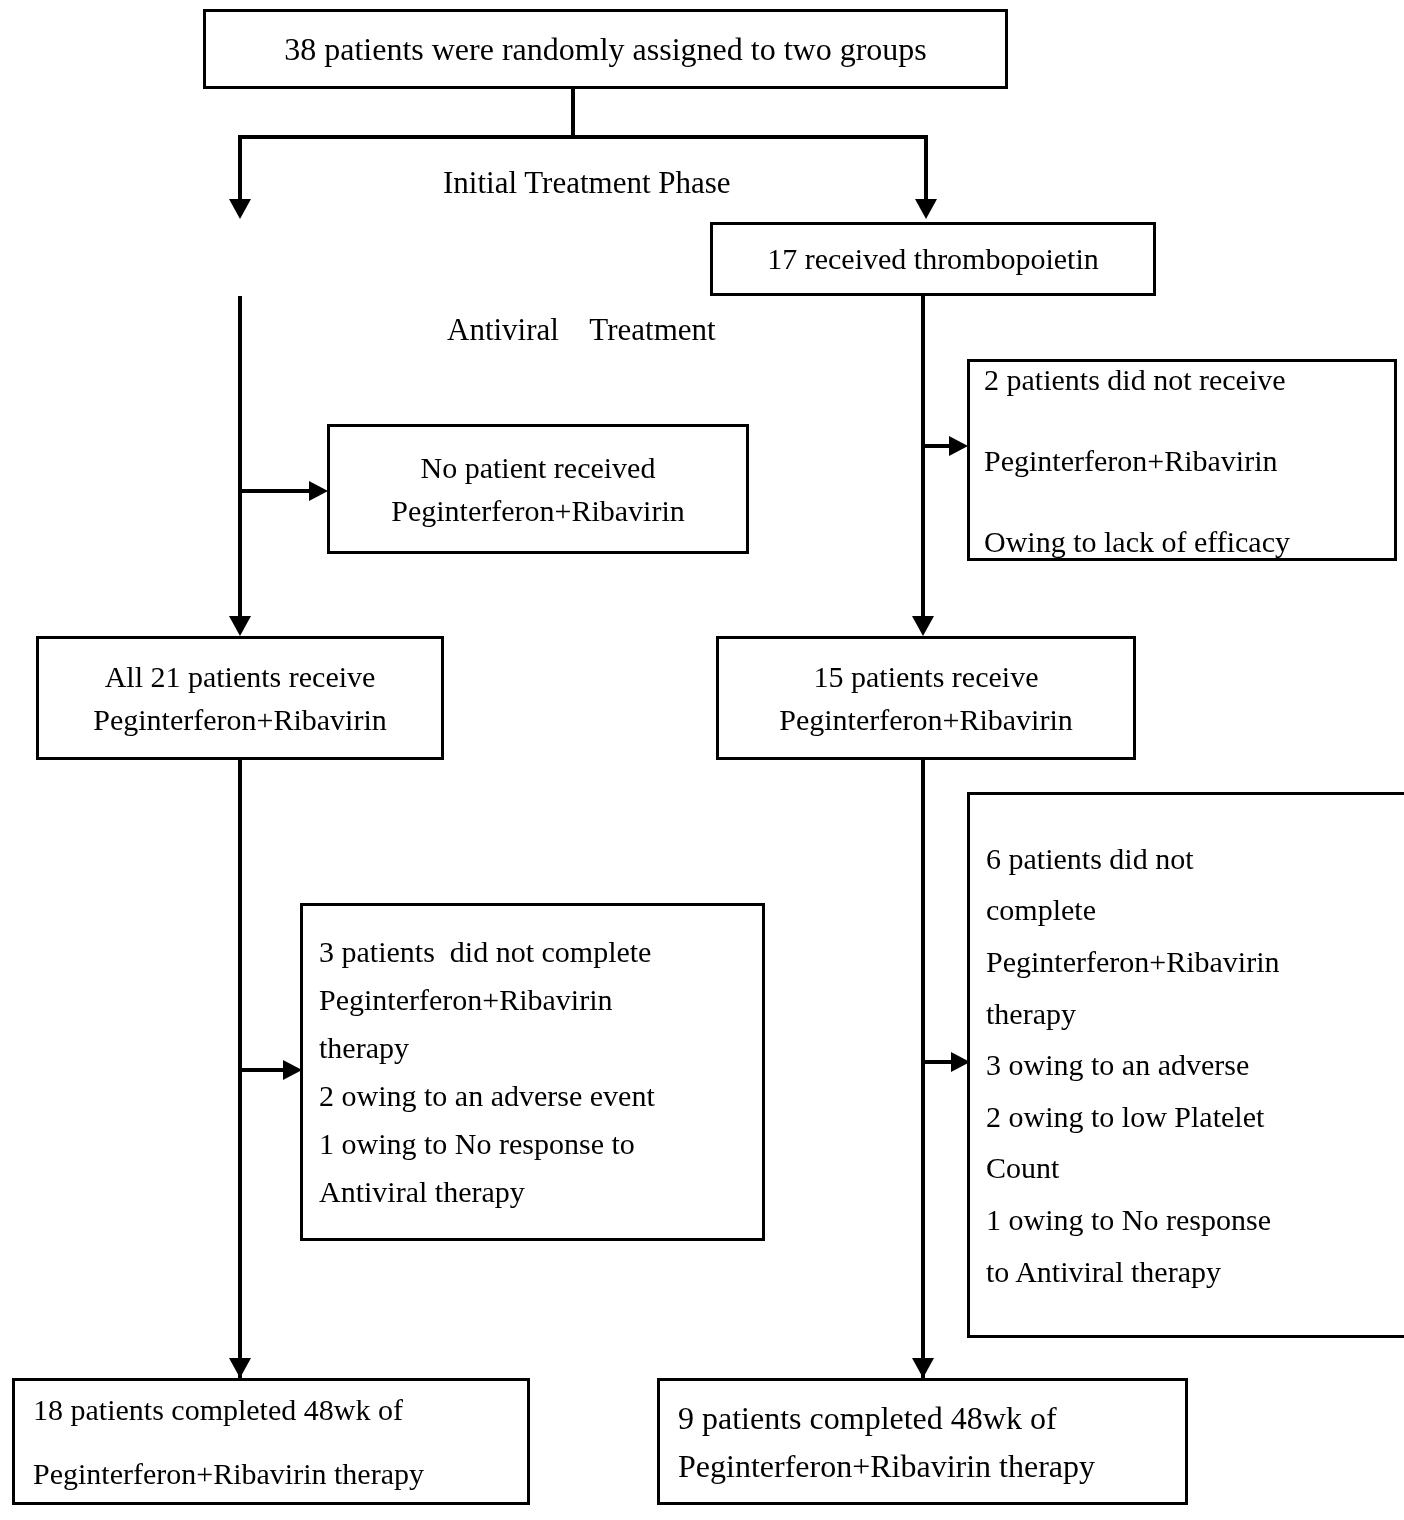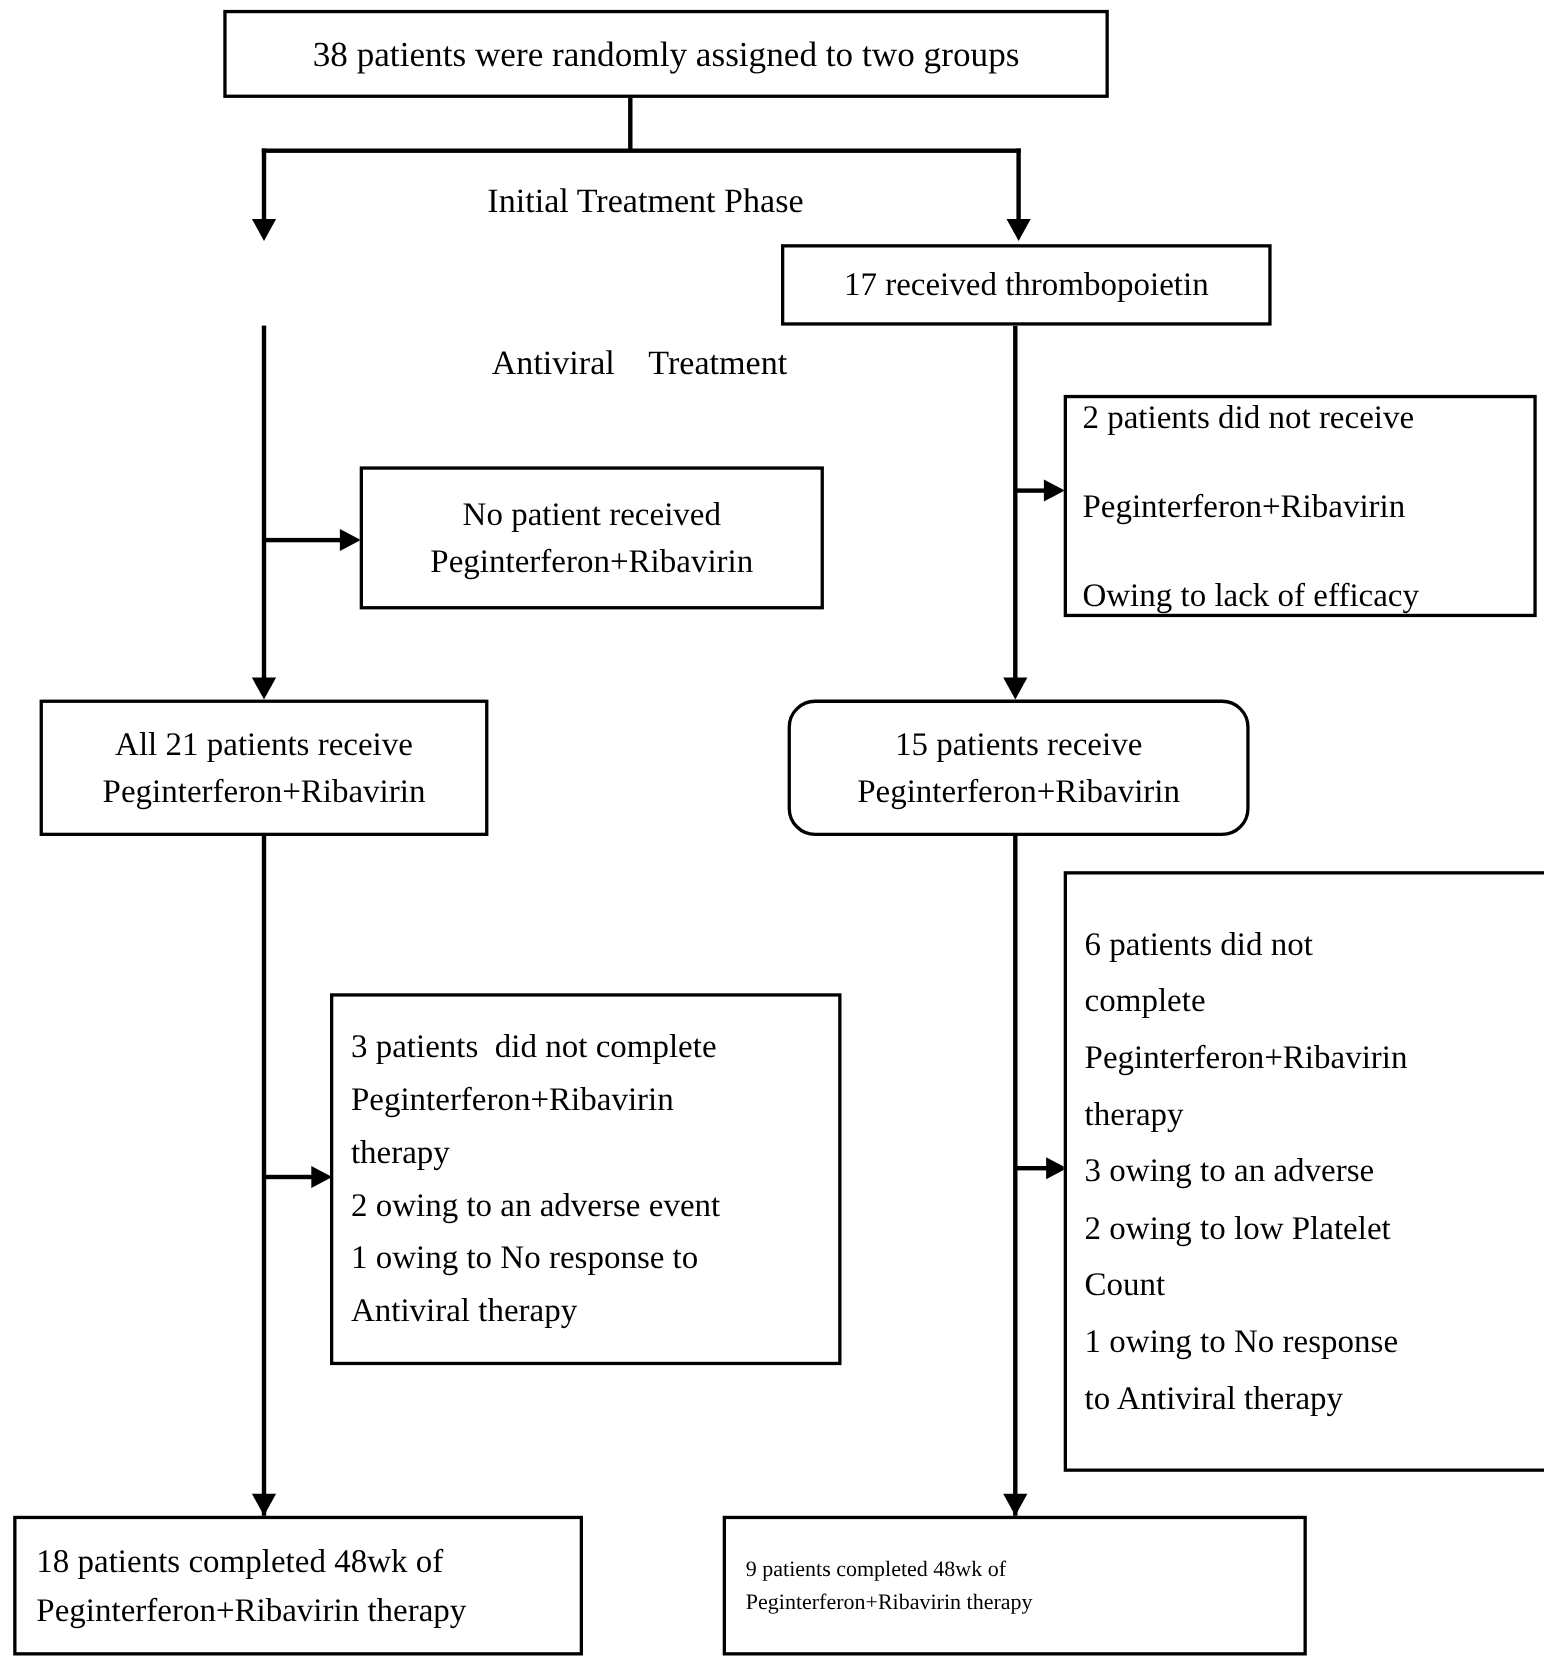--- a/index.html
+++ b/index.html
@@ -111,21 +111,21 @@
     <span class="line">2 patients did not receive</span>
     <span class="line">Peginterferon+Ribavirin</span>
     <span class="line">Owing to lack of efficacy</span>
   </div>
 
   <div class="node center" style="left:36px; top:636px; width:408px; height:124px; font-size:30px; line-height:1.45;">
     <span class="line">All 21 patients receive</span>
     <span class="line">Peginterferon+Ribavirin</span>
   </div>
 
-  <div class="node center" style="left:716px; top:636px; width:420px; height:124px; font-size:30px; line-height:1.45;border-radius:25px;">
+  <div class="node center" style="left:716px; top:636px; width:420px; height:124px; font-size:30px; line-height:1.45;">
     <span class="line">15 patients receive</span>
     <span class="line">Peginterferon+Ribavirin</span>
   </div>
 
   <div class="vline" style="left:238px; top:760px; width:4px; height:622px;"></div>
   <div class="arrow-down" style="left:229px; top:1358px;"></div>
 
   <div class="hline" style="left:240px; top:1068px; width:45px; height:4px;"></div>
   <div class="arrow-right" style="left:283px; top:1060px;"></div>
 
@@ -149,23 +149,23 @@
     <span class="line">complete</span>
     <span class="line">Peginterferon+Ribavirin</span>
     <span class="line">therapy</span>
     <span class="line">3 owing to an adverse</span>
     <span class="line">2 owing to low Platelet</span>
     <span class="line">Count</span>
     <span class="line">1 owing to No response</span>
     <span class="line">to Antiviral therapy</span>
   </div>
 
-  <div class="node left" style="left:12px; top:1378px; width:518px; height:127px; font-size:30px; line-height:1.5; padding:6px 18px;">
+  <div class="node left" style="left:12px; top:1378px; width:518px; height:127px; font-size:30px; line-height:1.5; padding:6px 18px;justify-content:space-between;">
     <span class="line">18 patients completed 48wk of</span>
     <span class="line">Peginterferon+Ribavirin therapy</span>
   </div>
 
-  <div class="node left" style="left:657px; top:1378px; width:531px; height:127px; font-size:20px; line-height:1.5; padding:6px 18px;">
+  <div class="node left" style="left:657px; top:1378px; width:531px; height:127px; font-size:32px; line-height:1.5; padding:6px 18px;">
     <span class="line">9 patients completed 48wk of</span>
     <span class="line">Peginterferon+Ribavirin therapy</span>
   </div>
 
 </div>
 
 </body></html>

